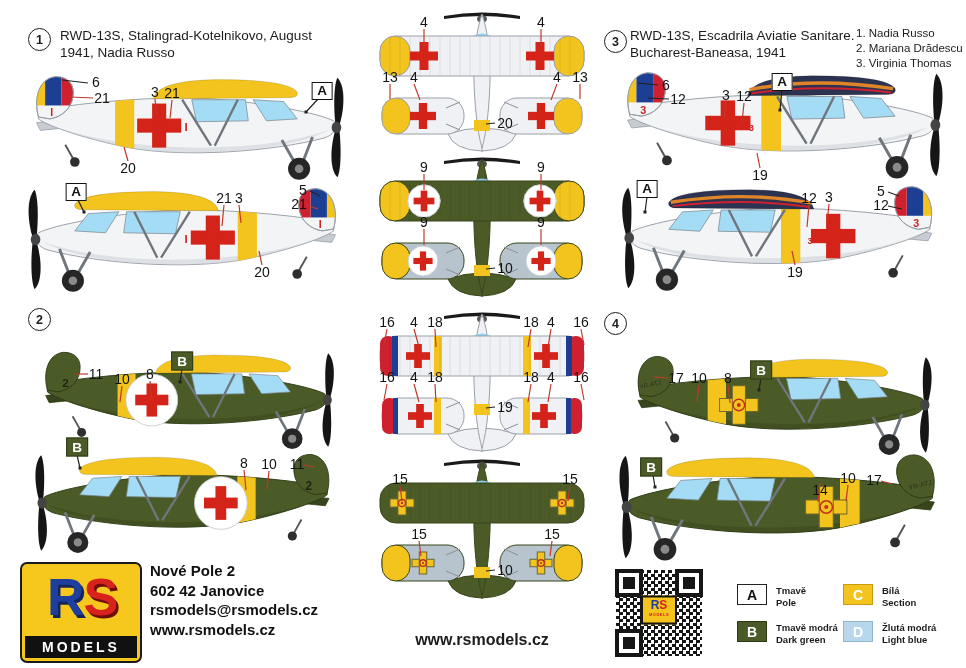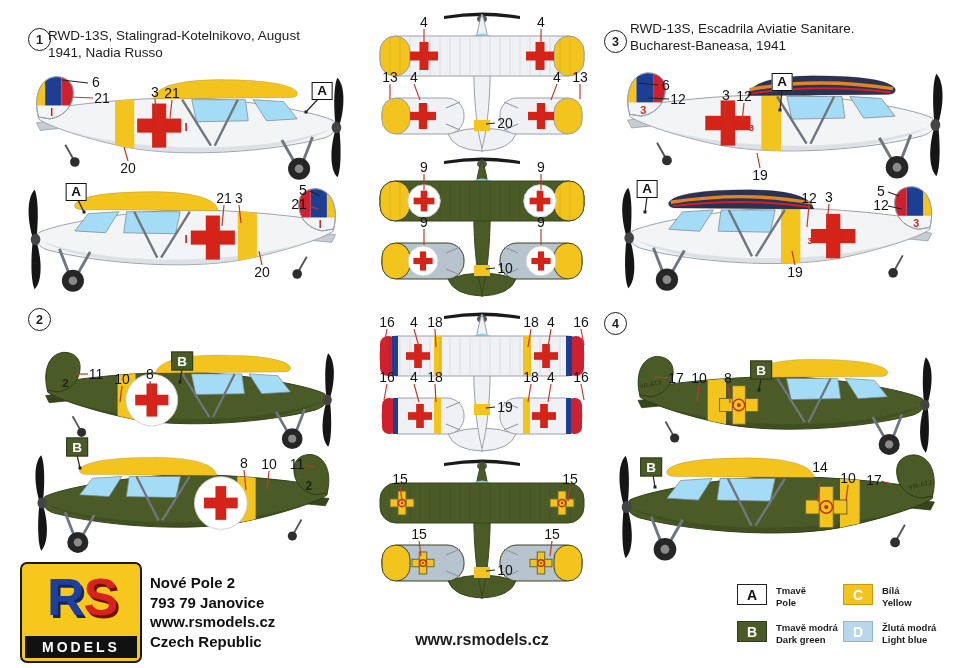--- a/index.html
+++ b/index.html
@@ -2,21 +2,21 @@
 <html><head>
 <meta charset="utf-8">
 <style>
   html,body{margin:0;padding:0;background:#e8e8e8;}
   #page{position:relative;width:966px;height:668px;background:#ffffff;overflow:hidden;
         font-family:"Liberation Sans",sans-serif;color:#1c1c1c;}
   .secnum{position:absolute;width:21px;height:21px;border:1.6px solid #1c1c1c;border-radius:50%;
           display:flex;align-items:center;justify-content:center;font-size:12.5px;font-weight:700;background:#fff;z-index:4;}
   .sec{position:absolute;font-size:13.5px;line-height:17px;z-index:4;}
   .pilots{position:absolute;left:856px;top:26px;font-size:11.5px;line-height:15px;z-index:4;}
-  .addr{position:absolute;left:150px;top:573px;font-weight:700;font-size:15px;line-height:19.5px;color:#111;z-index:4;}
+  .addr{position:absolute;left:150px;top:561px;font-weight:700;font-size:15px;line-height:19.5px;color:#111;z-index:4;}
   .furl{position:absolute;left:372px;top:631px;width:220px;text-align:center;font-weight:700;font-size:16px;z-index:4;}
   
   .logo{position:absolute;left:20px;top:562px;width:118px;height:97px;background:#f6c81d;
         border:2.5px solid #1a1a1a;border-radius:7px;z-index:4;}
   .logo .rs{height:66px;display:flex;align-items:center;justify-content:center;
             font-weight:900;font-size:52px;letter-spacing:-3px;}
   .logo .rs .r{color:#1e3f9e;text-shadow:2.5px 2.5px 0 #14255c;}
   .logo .rs .s{color:#d8231d;text-shadow:2.5px 2.5px 0 #6e0f0c;margin-left:2px;}
   .logo .bar{position:absolute;left:3px;right:3px;bottom:3px;height:22px;background:#111;color:#fff;
              display:flex;align-items:center;justify-content:center;font-weight:700;font-size:14px;letter-spacing:3px;}
@@ -43,67 +43,81 @@
   .co.boxB{background:#4a5b27;color:#fff;font-weight:700;padding:1px 5px;font-size:13.5px;line-height:15px;border:1px solid #2e3a16;}
   #overlay{position:absolute;left:0;top:0;z-index:5;pointer-events:none;}
   #figs svg{position:absolute;z-index:2;}
 </style>
 </head>
 <body>
 
 <div id="page">
 
   <div class="secnum" style="left:28px;top:28px">1</div>
-  <div class="sec" style="left:48px;top:27px;width:282px">RWD-13S, Stalingrad-Kotelnikovo, August 1941, Nadia Russo</div>
+  <div class="sec" style="left:60px;top:27px;width:282px">RWD-13S, Stalingrad-Kotelnikovo, August 1941, Nadia Russo</div>
 
   <div class="secnum" style="left:28px;top:308px">2</div>
 
   <div class="secnum" style="left:604px;top:30px">3</div>
-  <div class="sec" style="left:630px;top:20px;width:238px">RWD-13S, Escadrila Aviatie Sanitare. Bucharest-Baneasa, 1941</div>
+  <div class="sec" style="left:630px;top:27px;width:238px">RWD-13S, Escadrila Aviatie Sanitare. Bucharest-Baneasa, 1941</div>
 
   <div class="secnum" style="left:604px;top:312px">4</div>
 
+  <div class="pilots">
+    <div>1. Nadia Russo</div>
+    <div>2. Mariana Drădescu</div>
+    <div>3. Virginia Thomas</div>
+  </div>
 
   <div class="logo">
     <div class="rs">
       <span class="r">R</span>
         <span class="s">S</span>
     </div>
     <div class="bar">MODELS</div>
   </div>
 
   <div class="addr">
     <div>Nové Pole 2</div>
-    <div>793 79 Janovice</div>
+    <div>602 42 Janovice</div>
+    <div>rsmodels@rsmodels.cz</div>
     <div>www.rsmodels.cz</div>
-    <div>Czech Republic</div>
   </div>
 
   <div class="furl">www.rsmodels.cz</div>
 
+  <div class="qr">
+    <div class="f tl"></div>
+    <div class="f tr"></div>
+    <div class="f bl"></div>
+    <div class="badge">
+      <div class="t"><span class="r">R</span><span class="s">S</span></div>
+      <div class="m">MODELS</div>
+    </div>
+  </div>
 
   <div class="leg" style="left:737px;top:584px">
     <div class="legbox" style="background:#ffffff;border:1.6px solid #222;color:#111">A</div>
     <div class="legtxt">
       <div>Tmavě</div>
         <div>Pole</div>
     </div>
   </div>
   <div class="leg" style="left:737px;top:621px">
     <div class="legbox" style="background:#4a5b27;border:1px solid #2e3a16;color:#fff">B</div>
     <div class="legtxt">
       <div>Tmavě modrá</div>
         <div>Dark green</div>
     </div>
   </div>
   <div class="leg" style="left:843px;top:584px">
     <div class="legbox" style="background:#f2c41d;border:1px solid #c79a10;color:#fff">C</div>
     <div class="legtxt">
       <div>Bílá</div>
-        <div>Yellow</div>
+        <div>Section</div>
     </div>
   </div>
   <div class="leg" style="left:843px;top:621px">
     <div class="legbox" style="background:#b9d7ea;border:1px solid #93b6cc;color:#fff">D</div>
     <div class="legtxt">
       <div>Žlutá modrá</div>
         <div>Light blue</div>
     </div>
   </div>
 
@@ -674,21 +688,21 @@
       <div class="co" style="left:809px;top:198px">12</div>
       <div class="co" style="left:829px;top:197px">3</div>
       <div class="co" style="left:881px;top:191px">5</div>
       <div class="co" style="left:881px;top:205px">12</div>
       <div class="co" style="left:795px;top:272px">19</div>
       <div class="co" style="left:676px;top:378px">17</div>
       <div class="co" style="left:699px;top:378px">10</div>
       <div class="co" style="left:728px;top:378px">8</div>
       <div class="co boxB" style="left:761px;top:370px">B</div>
       <div class="co boxB" style="left:651px;top:467px">B</div>
-      <div class="co" style="left:820px;top:467px">14</div>
+      <div class="co" style="left:820px;top:490px">14</div>
       <div class="co" style="left:848px;top:478px">10</div>
       <div class="co" style="left:874px;top:480px">17</div>
       <div class="co" style="left:424px;top:22px">4</div>
       <div class="co" style="left:541px;top:22px">4</div>
       <div class="co" style="left:390px;top:77px">13</div>
       <div class="co" style="left:414px;top:77px">4</div>
       <div class="co" style="left:557px;top:77px">4</div>
       <div class="co" style="left:580px;top:77px">13</div>
       <div class="co" style="left:505px;top:123px">20</div>
       <div class="co" style="left:424px;top:167px">9</div>

